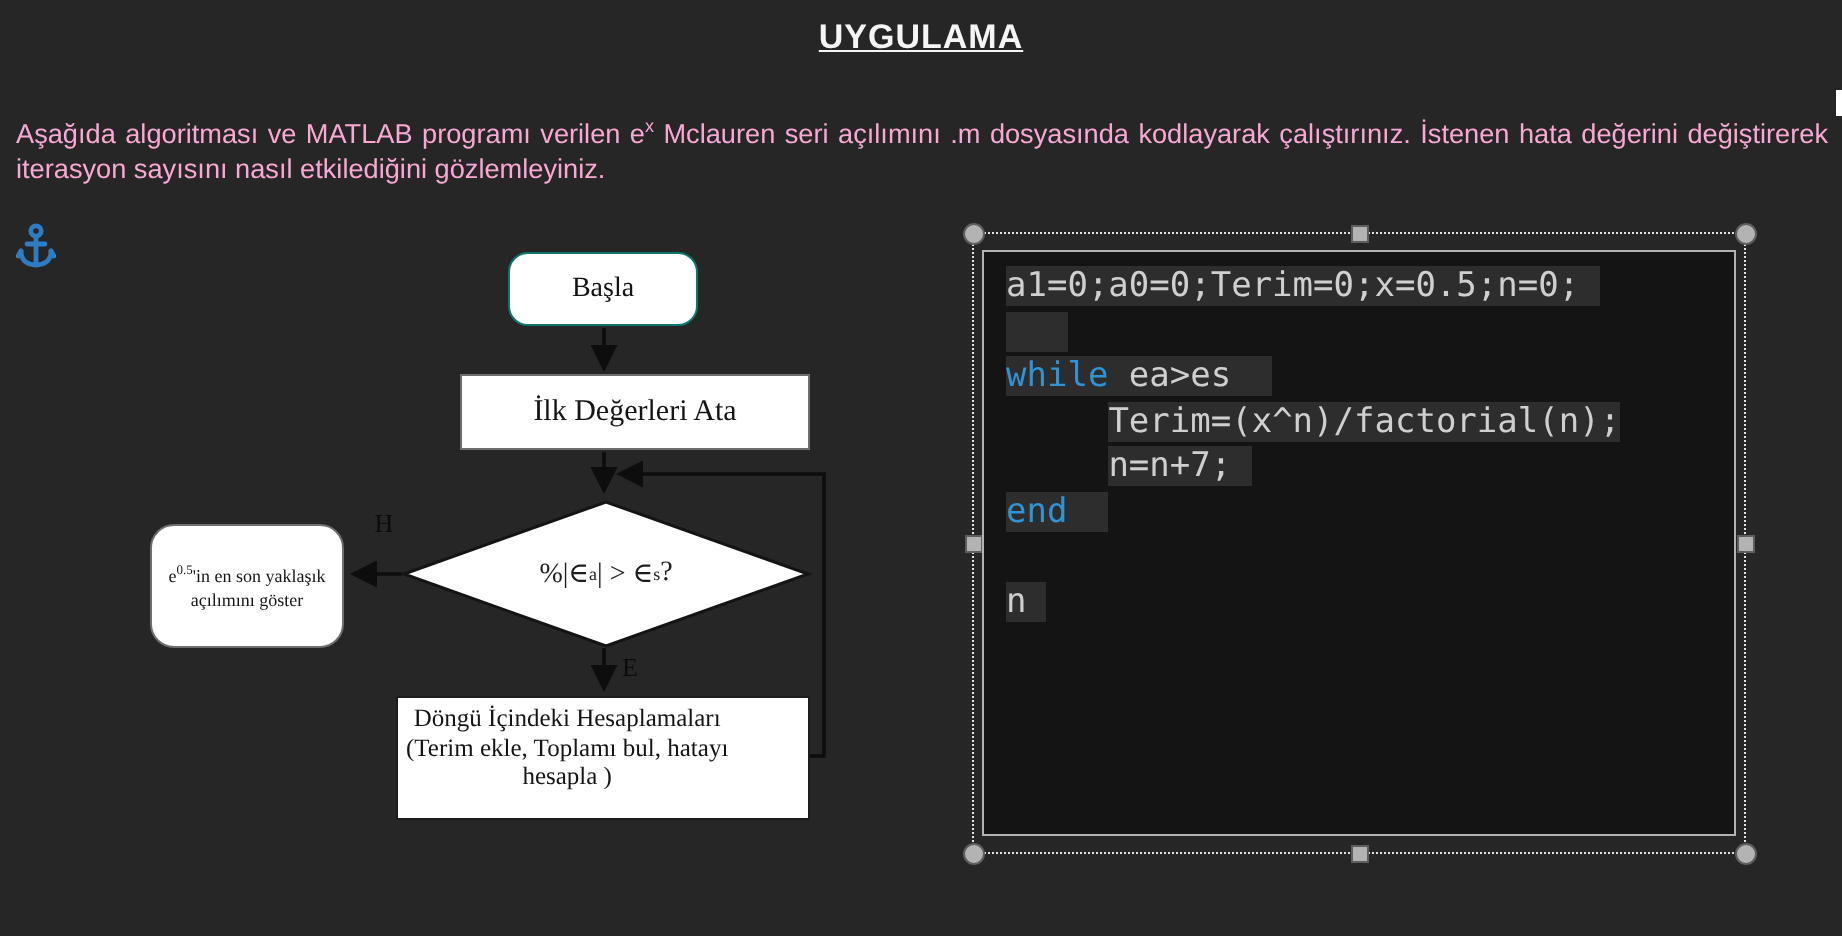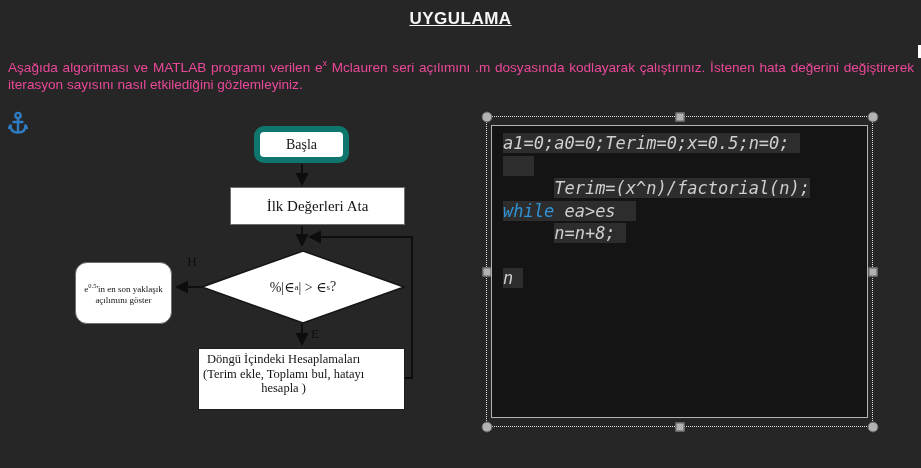--- a/index.html
+++ b/index.html
@@ -12,32 +12,32 @@
 
   
   .page-title{
     left:0;top:9px;width:921px;text-align:center;
     color:#f5f5f5;font-size:17px;font-weight:bold;
     text-decoration:underline;letter-spacing:.5px;
     font-family:"Liberation Sans",sans-serif;
   }
   .intro{
     left:8px;top:55px;width:906px;
-    color:#ec4899;font-size:13.6px;line-height:17px;
+    color:#f9a8d4;font-size:13.6px;line-height:17px;
     text-align:justify;
   }
   .intro sup{font-size:9px;}
 
   
   .anchor-wrap{left:8px;top:111px;width:20px;height:26px;}
 
   
   .shape{background:#ffffff;color:#141414;display:flex;align-items:center;justify-content:center;
     font-family:"Liberation Serif","DejaVu Serif",serif;text-align:center;box-sizing:border-box;}
-  .start-box{left:254px;top:126px;width:95px;height:37px;border:6px solid #0f766e;border-radius:10px;font-size:14px;}
+  .start-box{left:254px;top:126px;width:95px;height:37px;border:1px solid #0f766e;border-radius:10px;font-size:14px;}
   .init-box{left:230px;top:187px;width:175px;height:38px;border:1px solid #6e6e6e;font-size:15px;}
   .decision-text{left:240px;top:274px;width:126px;height:26px;background:transparent;border:none;font-size:14px;color:#1d1d1d;}
   .decision-text sub{font-size:9px;}
   .show-box{left:75px;top:262px;width:97px;height:62px;border:1px solid #6e6e6e;border-radius:12px;
     font-size:9px;line-height:11.5px;padding:4px 6px;}
   .show-box sup{font-size:6.5px;}
   .loop-box{left:198px;top:348px;width:207px;height:62px;border:1px solid #1d1d1d;
     font-size:12.5px;line-height:14.5px;justify-content:flex-start;align-items:flex-start;
     text-align:center;padding:3px 4px;white-space:pre-line;}
   .branch-label{background:transparent;border:none;color:#0c0c0c;font-size:13px;
@@ -53,21 +53,21 @@
   }
   .handle{position:absolute;width:9px;height:9px;background:#b3b3b3;border:1px solid #5e5e5e;
     transform:translate(-50%,-50%);box-sizing:border-box;}
   .handle.round{border-radius:50%;width:11px;height:11px;}
   .code-box{
     left:491px;top:125px;width:377px;height:293px;
     background:#141414;border:1px solid #b3b3b3;box-sizing:border-box;
     padding:6px 0 0 11px;overflow:hidden;cursor:default;
   }
   .code-line{height:22.5px;white-space:pre;font-family:"DejaVu Sans Mono",monospace;
-    font-size:17px;line-height:22.5px;font-style:italic;}
+    font-size:17px;line-height:22.5px;}
   .code-line .strip{background:#2d2d2d;}
   .code-line .pl{color:#cfcfcf;}
   .code-line .kw{color:#3093d6;}
   .code-line .ind{color:#cfcfcf;}
 
   .page-sliver{left:918px;top:45px;width:3px;height:13px;background:#ffffff;}
 </style>
 </head>
 <body>
 
@@ -133,21 +133,22 @@
   <div class="handle" style="left:386px;top:155px"></div>
   <div class="handle round" style="left:0;top:310px"></div>
   <div class="handle" style="left:193px;top:310px"></div>
   <div class="handle round" style="left:386px;top:310px"></div>
 </div>
 
 <div class="abs code-box">
   <div>
       <div class="code-line"><span class="strip pl">a1=0;a0=0;Terim=0;x=0.5;n=0; </span></div>
       <div class="code-line"><span class="strip pl">   </span></div>
+      <div class="code-line"><span class="strip kw">while</span><span class="strip pl"> ea&gt;es  </span></div>
       <div class="code-line"><span class="ind">     </span><span class="strip pl">Terim=(x^n)/factorial(n);</span></div>
-      <div class="code-line"><span class="strip kw">while</span><span class="strip pl"> ea&gt;es  </span></div>
-      <div class="code-line"><span class="ind">     </span><span class="strip pl">n=n+8; </span></div>
+      <div class="code-line"><span class="ind">     </span><span class="strip pl">n=n+7; </span></div>
+      <div class="code-line"><span class="strip kw">end</span><span class="strip pl">  </span></div>
       <div class="code-line"></div>
       <div class="code-line"><span class="strip pl">n </span></div>
     </div>
 </div>
 
 <div class="abs page-sliver"></div>
 
 </body></html>

